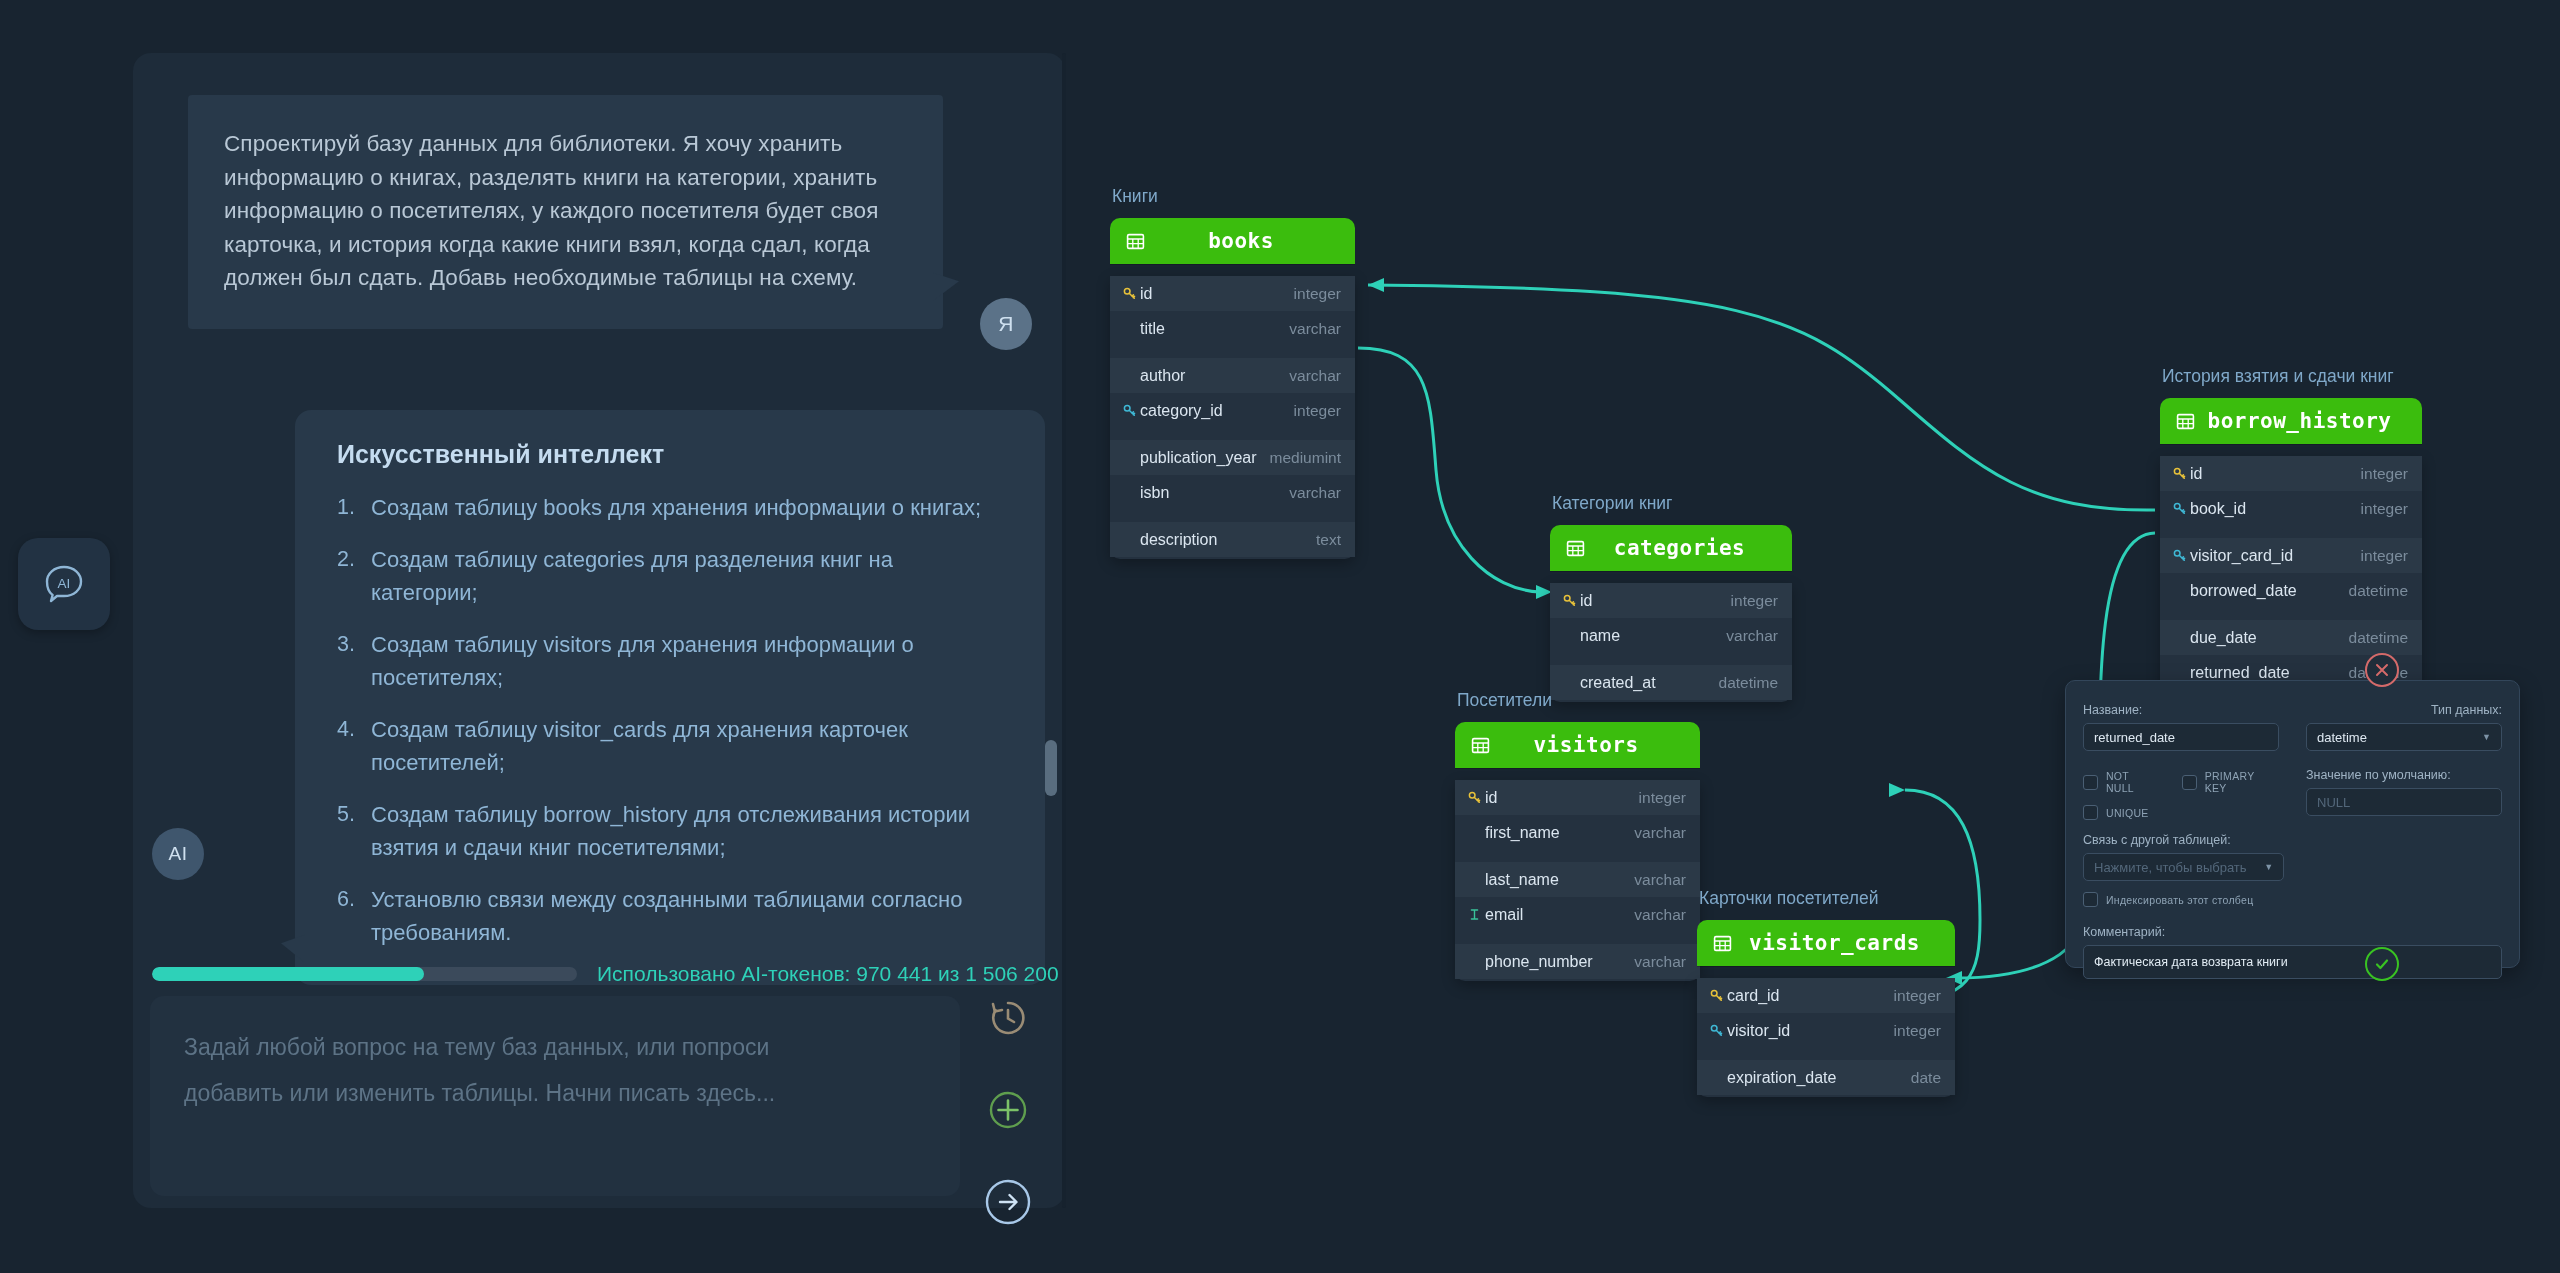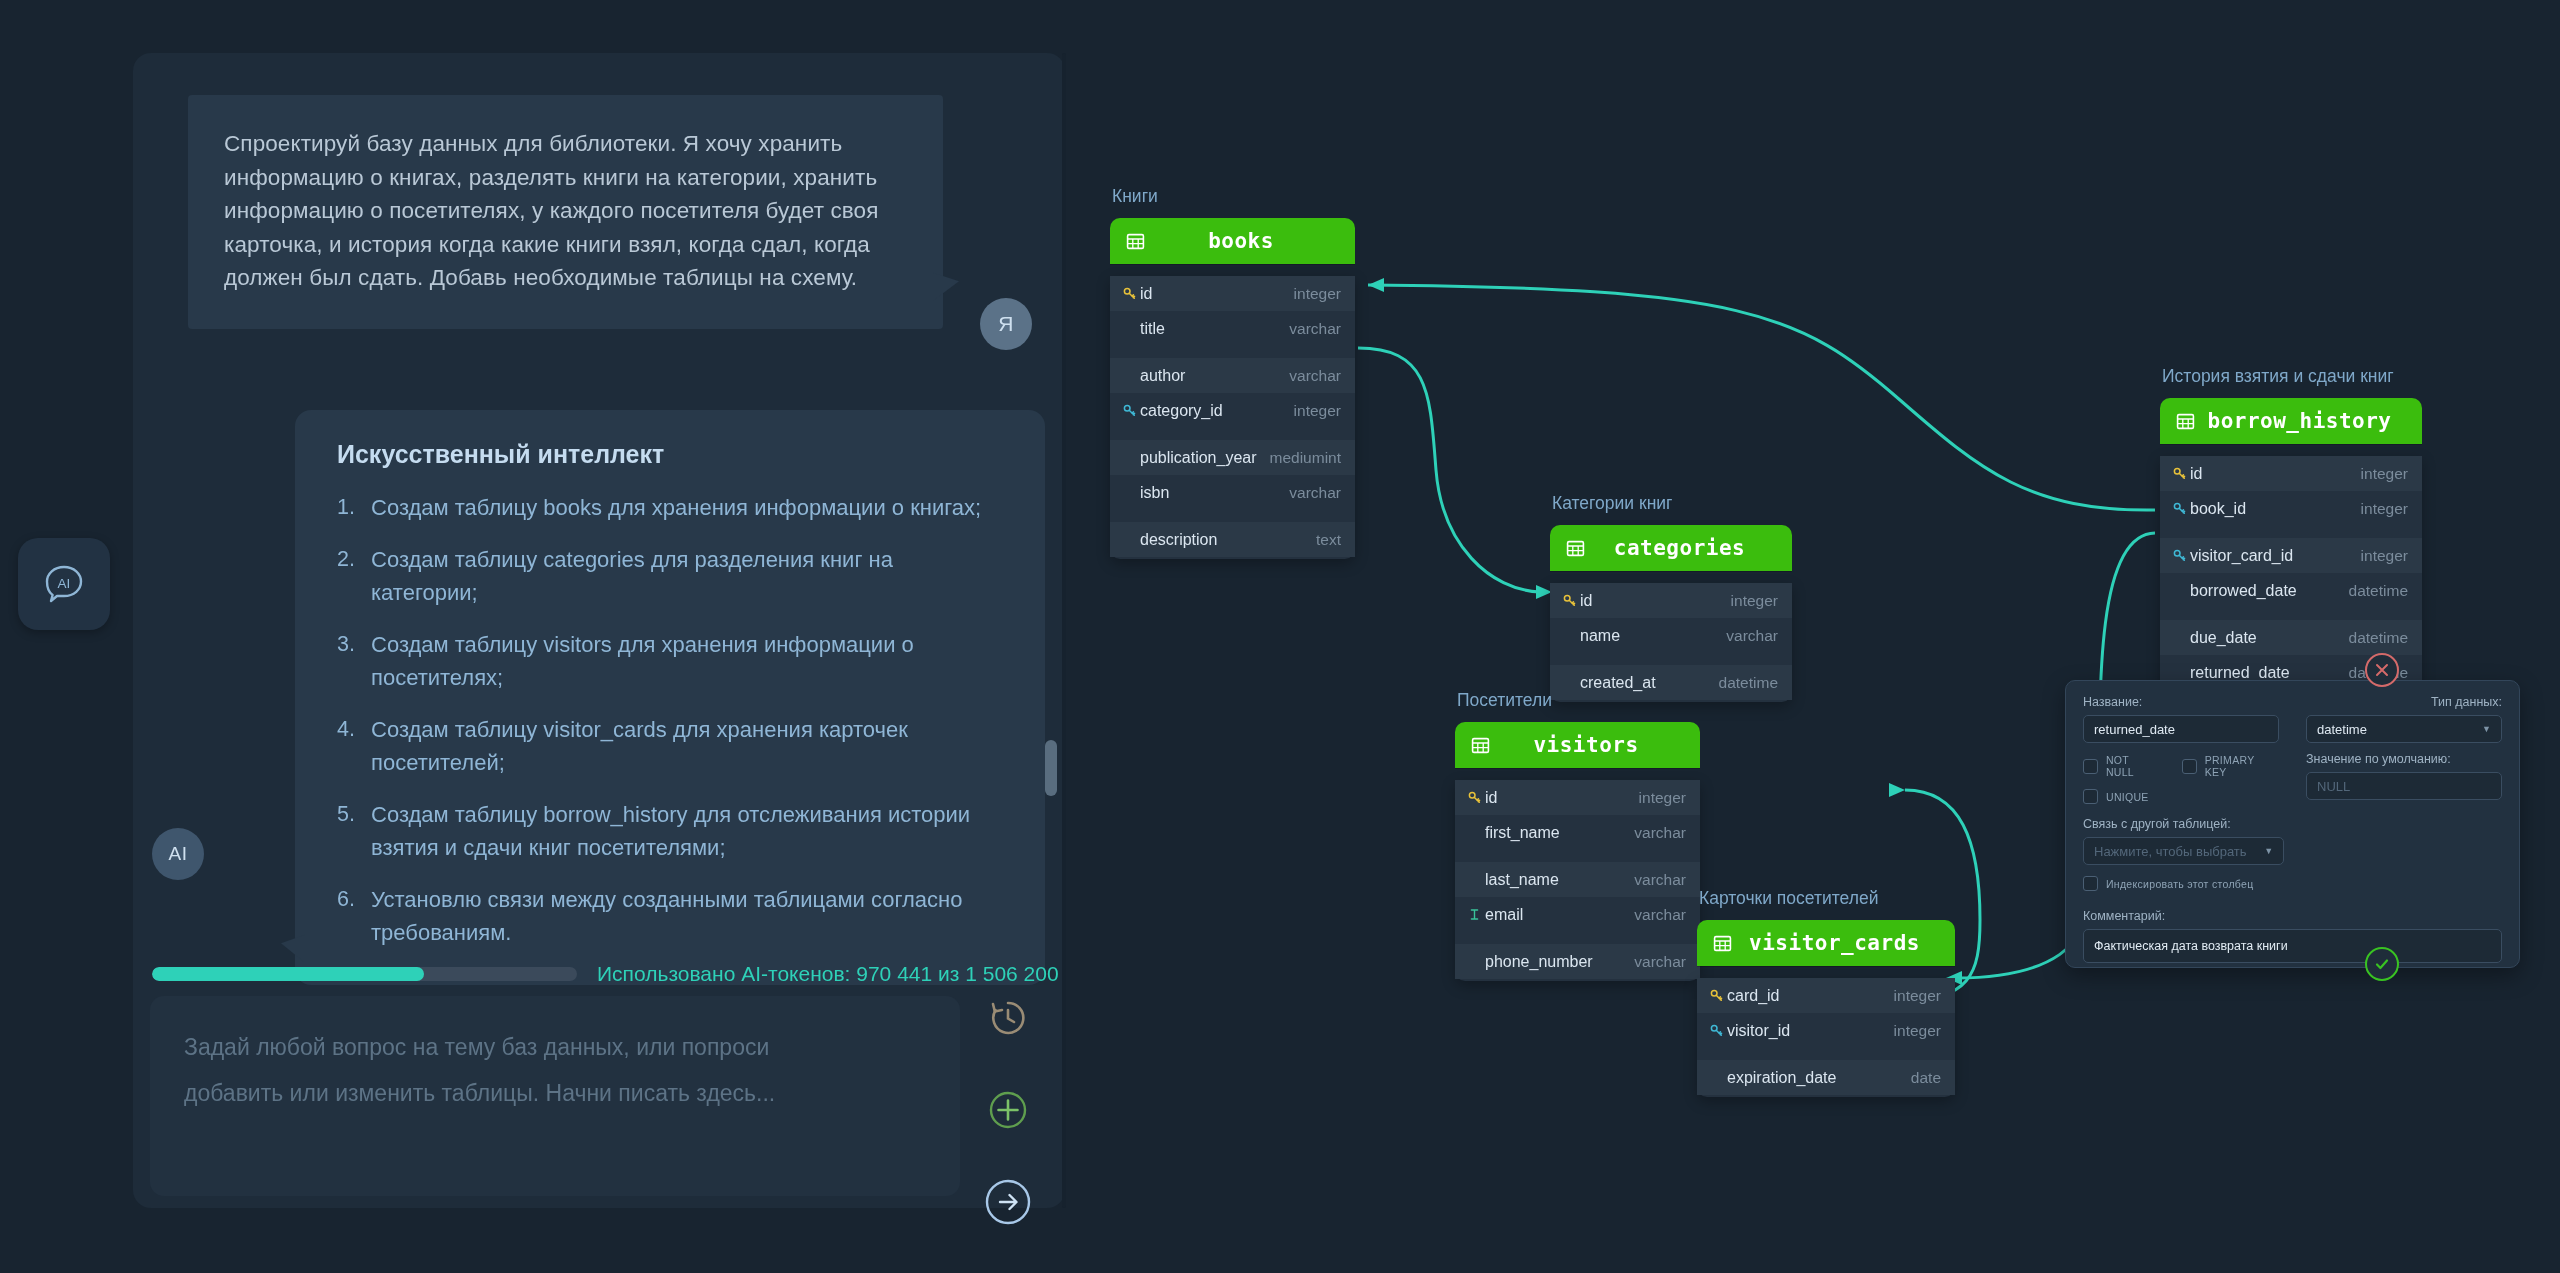--- a/index.html
+++ b/index.html
@@ -141,21 +141,21 @@
   .er-visitorcards { left: 597px; top: 920px; }
   .er-borrow       { left: 1060px; top: 398px; }
 
   
   .prop-panel {
     position: absolute; left: 965px; top: 680px; width: 455px; height: 288px;
     background: #223140; border: 1px solid #33465a; border-radius: 10px;
     padding: 14px 17px 10px 17px;
     box-shadow: 0 8px 22px rgba(0,0,0,.35);
   }
-  .pp-row { display: flex; gap: 27px; }
+  .pp-row { display: flex; gap: 27px; margin-top: 8px; }
   .pp-col { flex: 1; }
   .pp-label { color: #9fb3c4; font-size: 12.5px; margin-bottom: 6px; display:block;}
   .pp-label.right { text-align: right; }
   .pp-input {
     height: 28px; background: #1d2a36; border: 1px solid #3a4d61; border-radius: 5px;
     color: #dfe9f2; font-size: 13px; display: flex; align-items: center;
     padding: 0 10px; width: 100%;
   }
   .pp-input.ph { color: #53677a; }
   .pp-input.sel { justify-content: space-between; }

